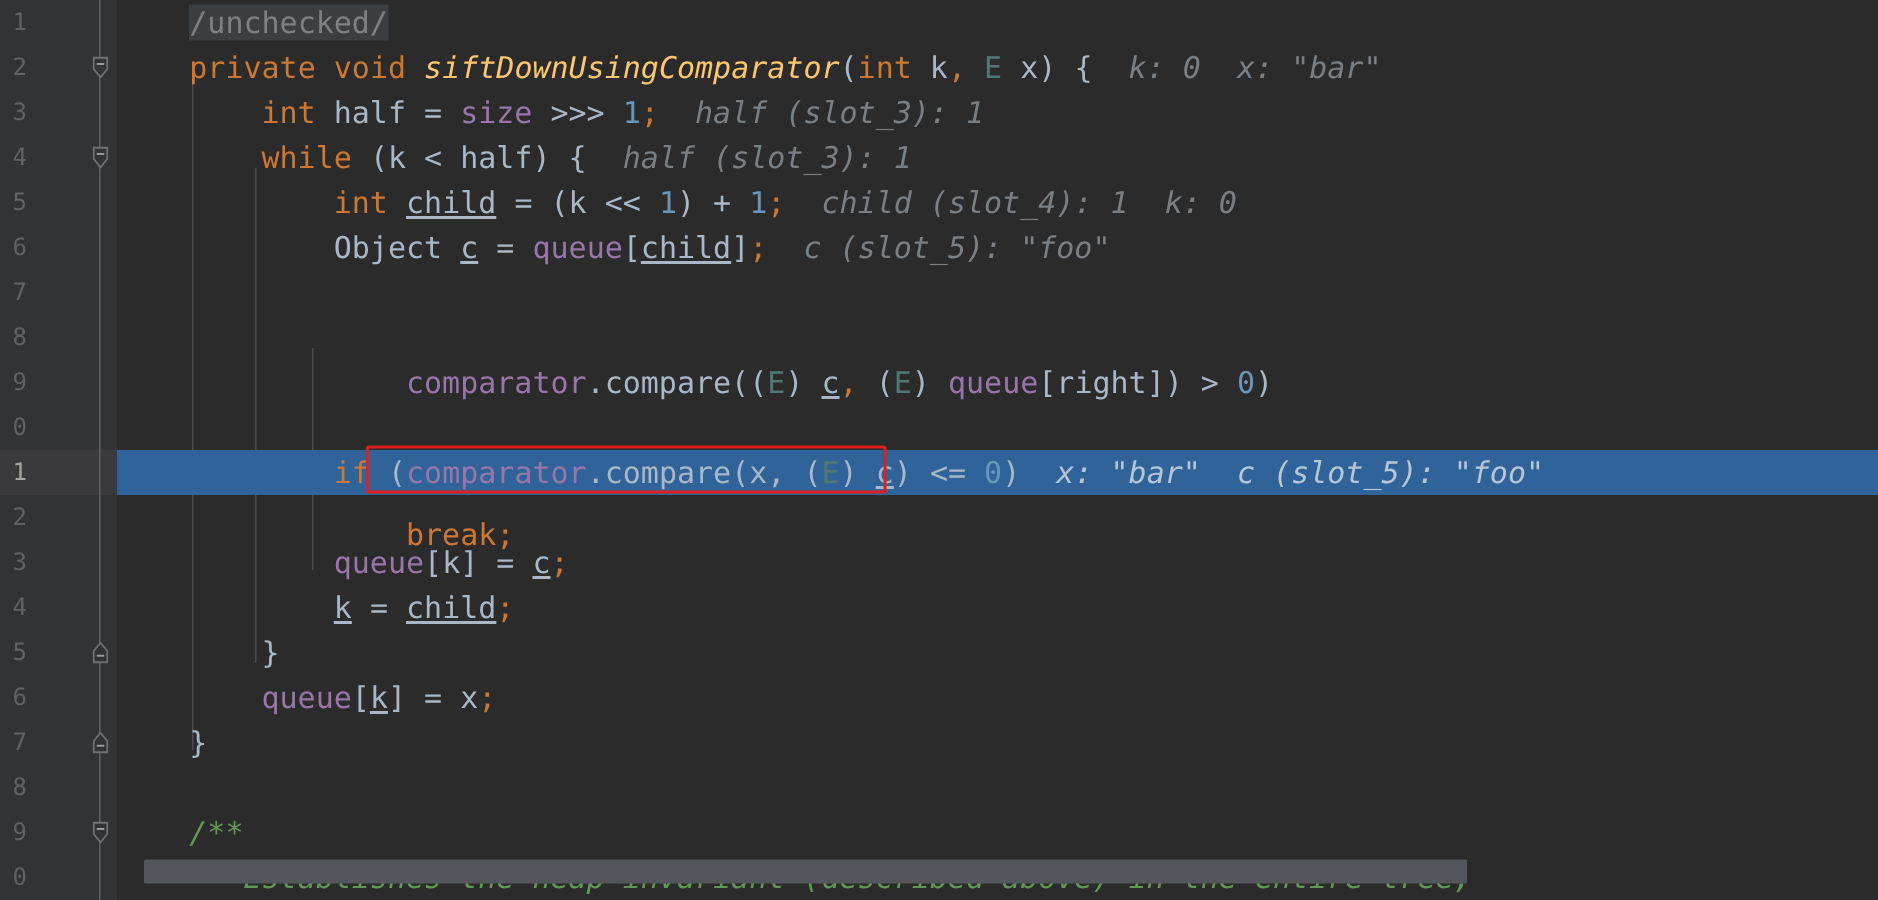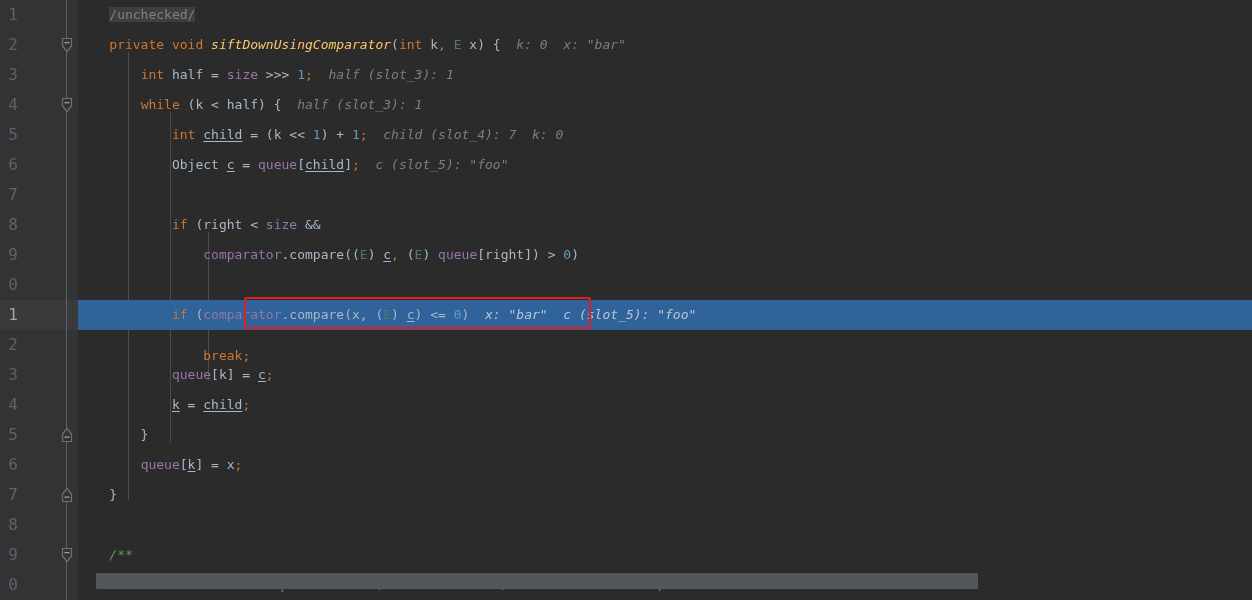--- a/index.html
+++ b/index.html
@@ -77,21 +77,21 @@
     z-index: 1;
   }
   .row {
     position: absolute;
     left: 0;
     width: 1174px;
     height: 30px;
     line-height: 30px;
     white-space: pre;
     font-family: "DejaVu Sans Mono", monospace;
-    font-size: 13px;
+    font-size: 20px;
   }
   .row .txt {
     position: absolute;
     left: 0; top: 0;
     white-space: pre;
   }
   .row.sel { background: #2f6399; }
 
   
   .guide {
@@ -157,23 +157,22 @@
 <div id="editor">
 
   <div class="code" id="code-canvas">
       <div class="guide" style="left: 50px; top: 52px; height: 448px;"></div>
       <div class="guide" style="left: 92px; top: 112px; height: 330px;"></div>
       <div class="guide" style="left: 130px; top: 232px; height: 148px;"></div>
       <div class="row" style="top: 0px;"><span class="txt"><span class="txtn">    </span><span class="blkcmt annot-bg">/unchecked/</span></span></div>
       <div class="row" style="top: 30px;"><span class="txt"><span class="txtn">    </span><span class="kw">private</span><span class="txtn"> </span><span class="kw">void</span><span class="txtn"> </span><span class="mth">siftDownUsingComparator</span><span class="brk">(</span><span class="kw">int</span><span class="txtn"> k</span><span class="semi">,</span><span class="txtn"> </span><span class="tparam">E</span><span class="txtn"> x</span><span class="brk">) {</span><span class="hint">  k: 0  x: "bar"</span></span></div>
       <div class="row" style="top: 60px;"><span class="txt"><span class="txtn">        </span><span class="kw">int</span><span class="txtn"> half = </span><span class="fld">size</span><span class="txtn"> &gt;&gt;&gt; </span><span class="num">1</span><span class="semi">;</span><span class="hint">  half (slot_3): 1</span></span></div>
       <div class="row" style="top: 90px;"><span class="txt"><span class="txtn">        </span><span class="kw">while</span><span class="txtn"> (k &lt; half) {</span><span class="hint">  half (slot_3): 1</span></span></div>
-      <div class="row" style="top: 120px;"><span class="txt"><span class="txtn">            </span><span class="kw">int</span><span class="txtn"> </span><span class="txtn u">child</span><span class="txtn"> = (k &lt;&lt; </span><span class="num">1</span><span class="txtn">) + </span><span class="num">1</span><span class="semi">;</span><span class="hint">  child (slot_4): 7  k: 0</span></span></div>
+      <div class="row" style="top: 120px;"><span class="txt"><span class="txtn">            </span><span class="kw">int</span><span class="txtn"> </span><span class="txtn u">child</span><span class="txtn"> = (k &lt;&lt; </span><span class="num">1</span><span class="txtn">) + </span><span class="num">1</span><span class="semi">;</span><span class="hint">  child (slot_4): 1  k: 0</span></span></div>
       <div class="row" style="top: 150px;"><span class="txt"><span class="txtn">            </span><span class="cls">Object</span><span class="txtn"> </span><span class="txtn u">c</span><span class="txtn"> = </span><span class="fld">queue</span><span class="brk">[</span><span class="txtn u">child</span><span class="brk">]</span><span class="semi">;</span><span class="hint">  c (slot_5): "foo"</span></span></div>
-      <div class="row" style="top: 210px;"><span class="txt"><span class="txtn">            </span><span class="kw">if</span><span class="txtn"> (right &lt; </span><span class="fld">size</span><span class="txtn"> &amp;&amp;</span></span></div>
       <div class="row" style="top: 240px;"><span class="txt"><span class="txtn">                </span><span class="fld">comparator</span><span class="txtn">.compare((</span><span class="tparam">E</span><span class="txtn">) </span><span class="txtn u">c</span><span class="semi">,</span><span class="txtn"> (</span><span class="tparam">E</span><span class="txtn">) </span><span class="fld">queue</span><span class="txtn">[right]) &gt; </span><span class="num">0</span><span class="txtn">)</span></span></div>
       <div class="row sel" style="top: 300px;"><span class="txt"><span class="txtn">            </span><span class="kw">if</span><span class="txtn"> (</span><span class="fld">comparator</span><span class="txtn">.compare(x, (</span><span class="tparam">E</span><span class="txtn">) </span><span class="txtn u">c</span><span class="txtn">) &lt;= </span><span class="num">0</span><span class="txtn">)</span><span class="hint">  x: "bar"  c (slot_5): "foo"</span></span></div>
       <div class="row" style="top: 341px;"><span class="txt"><span class="txtn">                </span><span class="kw">break</span><span class="semi">;</span></span></div>
       <div class="row" style="top: 360px;"><span class="txt"><span class="txtn">            </span><span class="fld">queue</span><span class="txtn">[k] = </span><span class="txtn u">c</span><span class="semi">;</span></span></div>
       <div class="row" style="top: 390px;"><span class="txt"><span class="txtn">            </span><span class="txtn u">k</span><span class="txtn"> = </span><span class="txtn u">child</span><span class="semi">;</span></span></div>
       <div class="row" style="top: 420px;"><span class="txt"><span class="txtn">        }</span></span></div>
       <div class="row" style="top: 450px;"><span class="txt"><span class="txtn">        </span><span class="fld">queue</span><span class="brk">[</span><span class="txtn u">k</span><span class="txtn">] = x</span><span class="semi">;</span></span></div>
       <div class="row" style="top: 480px;"><span class="txt"><span class="txtn">    }</span></span></div>
       <div class="row" style="top: 510px;"><span class="txt"></span></div>
       <div class="row" style="top: 540px;"><span class="txt"><span class="txtn">    </span><span class="cmt">/**</span></span></div>

